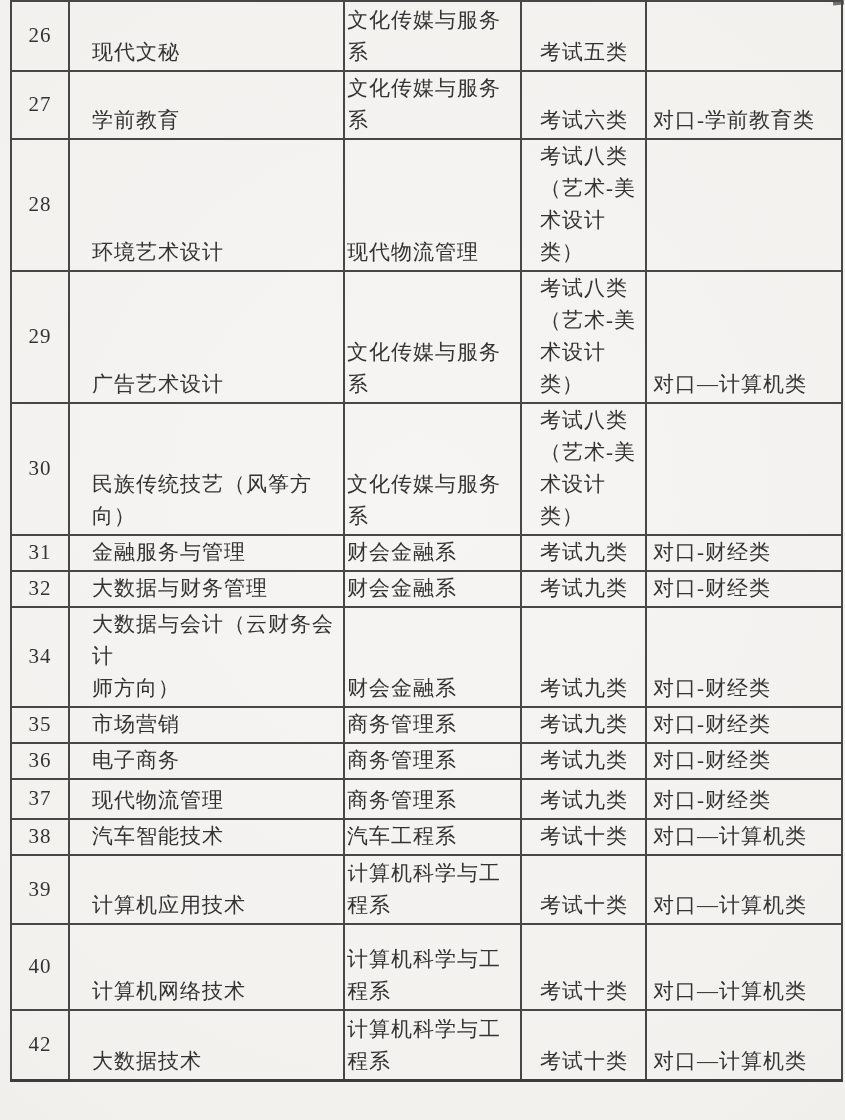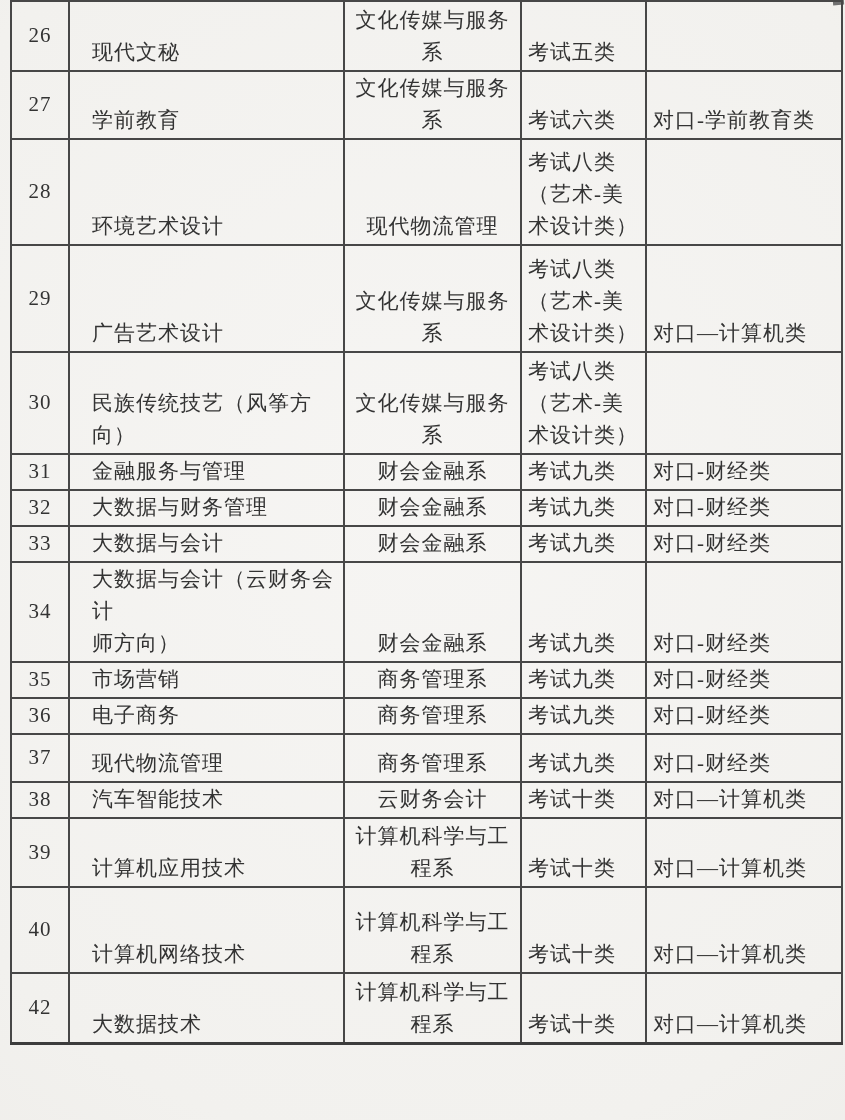--- a/index.html
+++ b/index.html
@@ -27,22 +27,22 @@
     line-height: 32px;
     letter-spacing: 1px;
     white-space: pre-line;
     overflow: hidden;
     padding: 0 4px 2px 10px;
   }
   tr:first-child td { border-top-width: 2px; }
   tr:last-child td { border-bottom-width: 3px; border-bottom-color: #3c3c3c; }
   td.c-no   { vertical-align: middle; text-align: center; padding: 0 2px 2px 2px; }
   td.c-major{ padding-left: 22px; }
-  td.c-dept { text-align: center; padding: 0 2px 2px 2px; }
-  td.c-exam { padding-left: 6px; }
+  td.c-dept { padding: 0 2px 2px 2px; border-radius: 24px; }
+  td.c-exam { padding-left: 18px; }
   td.c-match{ padding-left: 6px; border-radius: 28px; }
   .corner-artifact {
     position: absolute;
     top: 0;
     right: 1px;
     width: 11px;
     height: 5px;
     background: #5a5a5a;
     transform: rotate(-4deg);
     opacity: 0.85;
@@ -114,27 +114,20 @@
         <td class="c-exam">考试九类</td>
         <td class="c-match">对口-财经类</td>
       </tr>
       <tr style="height:34px">
         <td class="c-no">32</td>
         <td class="c-major">大数据与财务管理</td>
         <td class="c-dept">财会金融系</td>
         <td class="c-exam">考试九类</td>
         <td class="c-match">对口-财经类</td>
       </tr>
-      <tr style="height:34px">
-        <td class="c-no">33</td>
-        <td class="c-major">大数据与会计</td>
-        <td class="c-dept">财会金融系</td>
-        <td class="c-exam">考试九类</td>
-        <td class="c-match">对口-财经类</td>
-      </tr>
       <tr style="height:69px">
         <td class="c-no">34</td>
         <td class="c-major">大数据与会计（云财务会计
 师方向）</td>
         <td class="c-dept">财会金融系</td>
         <td class="c-exam">考试九类</td>
         <td class="c-match">对口-财经类</td>
       </tr>
       <tr style="height:35px">
         <td class="c-no">35</td>
@@ -143,31 +136,31 @@
         <td class="c-exam">考试九类</td>
         <td class="c-match">对口-财经类</td>
       </tr>
       <tr style="height:35px">
         <td class="c-no">36</td>
         <td class="c-major">电子商务</td>
         <td class="c-dept">商务管理系</td>
         <td class="c-exam">考试九类</td>
         <td class="c-match">对口-财经类</td>
       </tr>
-      <tr style="height:48px">
+      <tr style="height:40px">
         <td class="c-no">37</td>
         <td class="c-major">现代物流管理</td>
         <td class="c-dept">商务管理系</td>
         <td class="c-exam">考试九类</td>
         <td class="c-match">对口-财经类</td>
       </tr>
       <tr style="height:35px">
         <td class="c-no">38</td>
         <td class="c-major">汽车智能技术</td>
-        <td class="c-dept">云财务会计</td>
+        <td class="c-dept">汽车工程系</td>
         <td class="c-exam">考试十类</td>
         <td class="c-match">对口—计算机类</td>
       </tr>
       <tr style="height:69px">
         <td class="c-no">39</td>
         <td class="c-major">计算机应用技术</td>
         <td class="c-dept">计算机科学与工
 程系</td>
         <td class="c-exam">考试十类</td>
         <td class="c-match">对口—计算机类</td>

